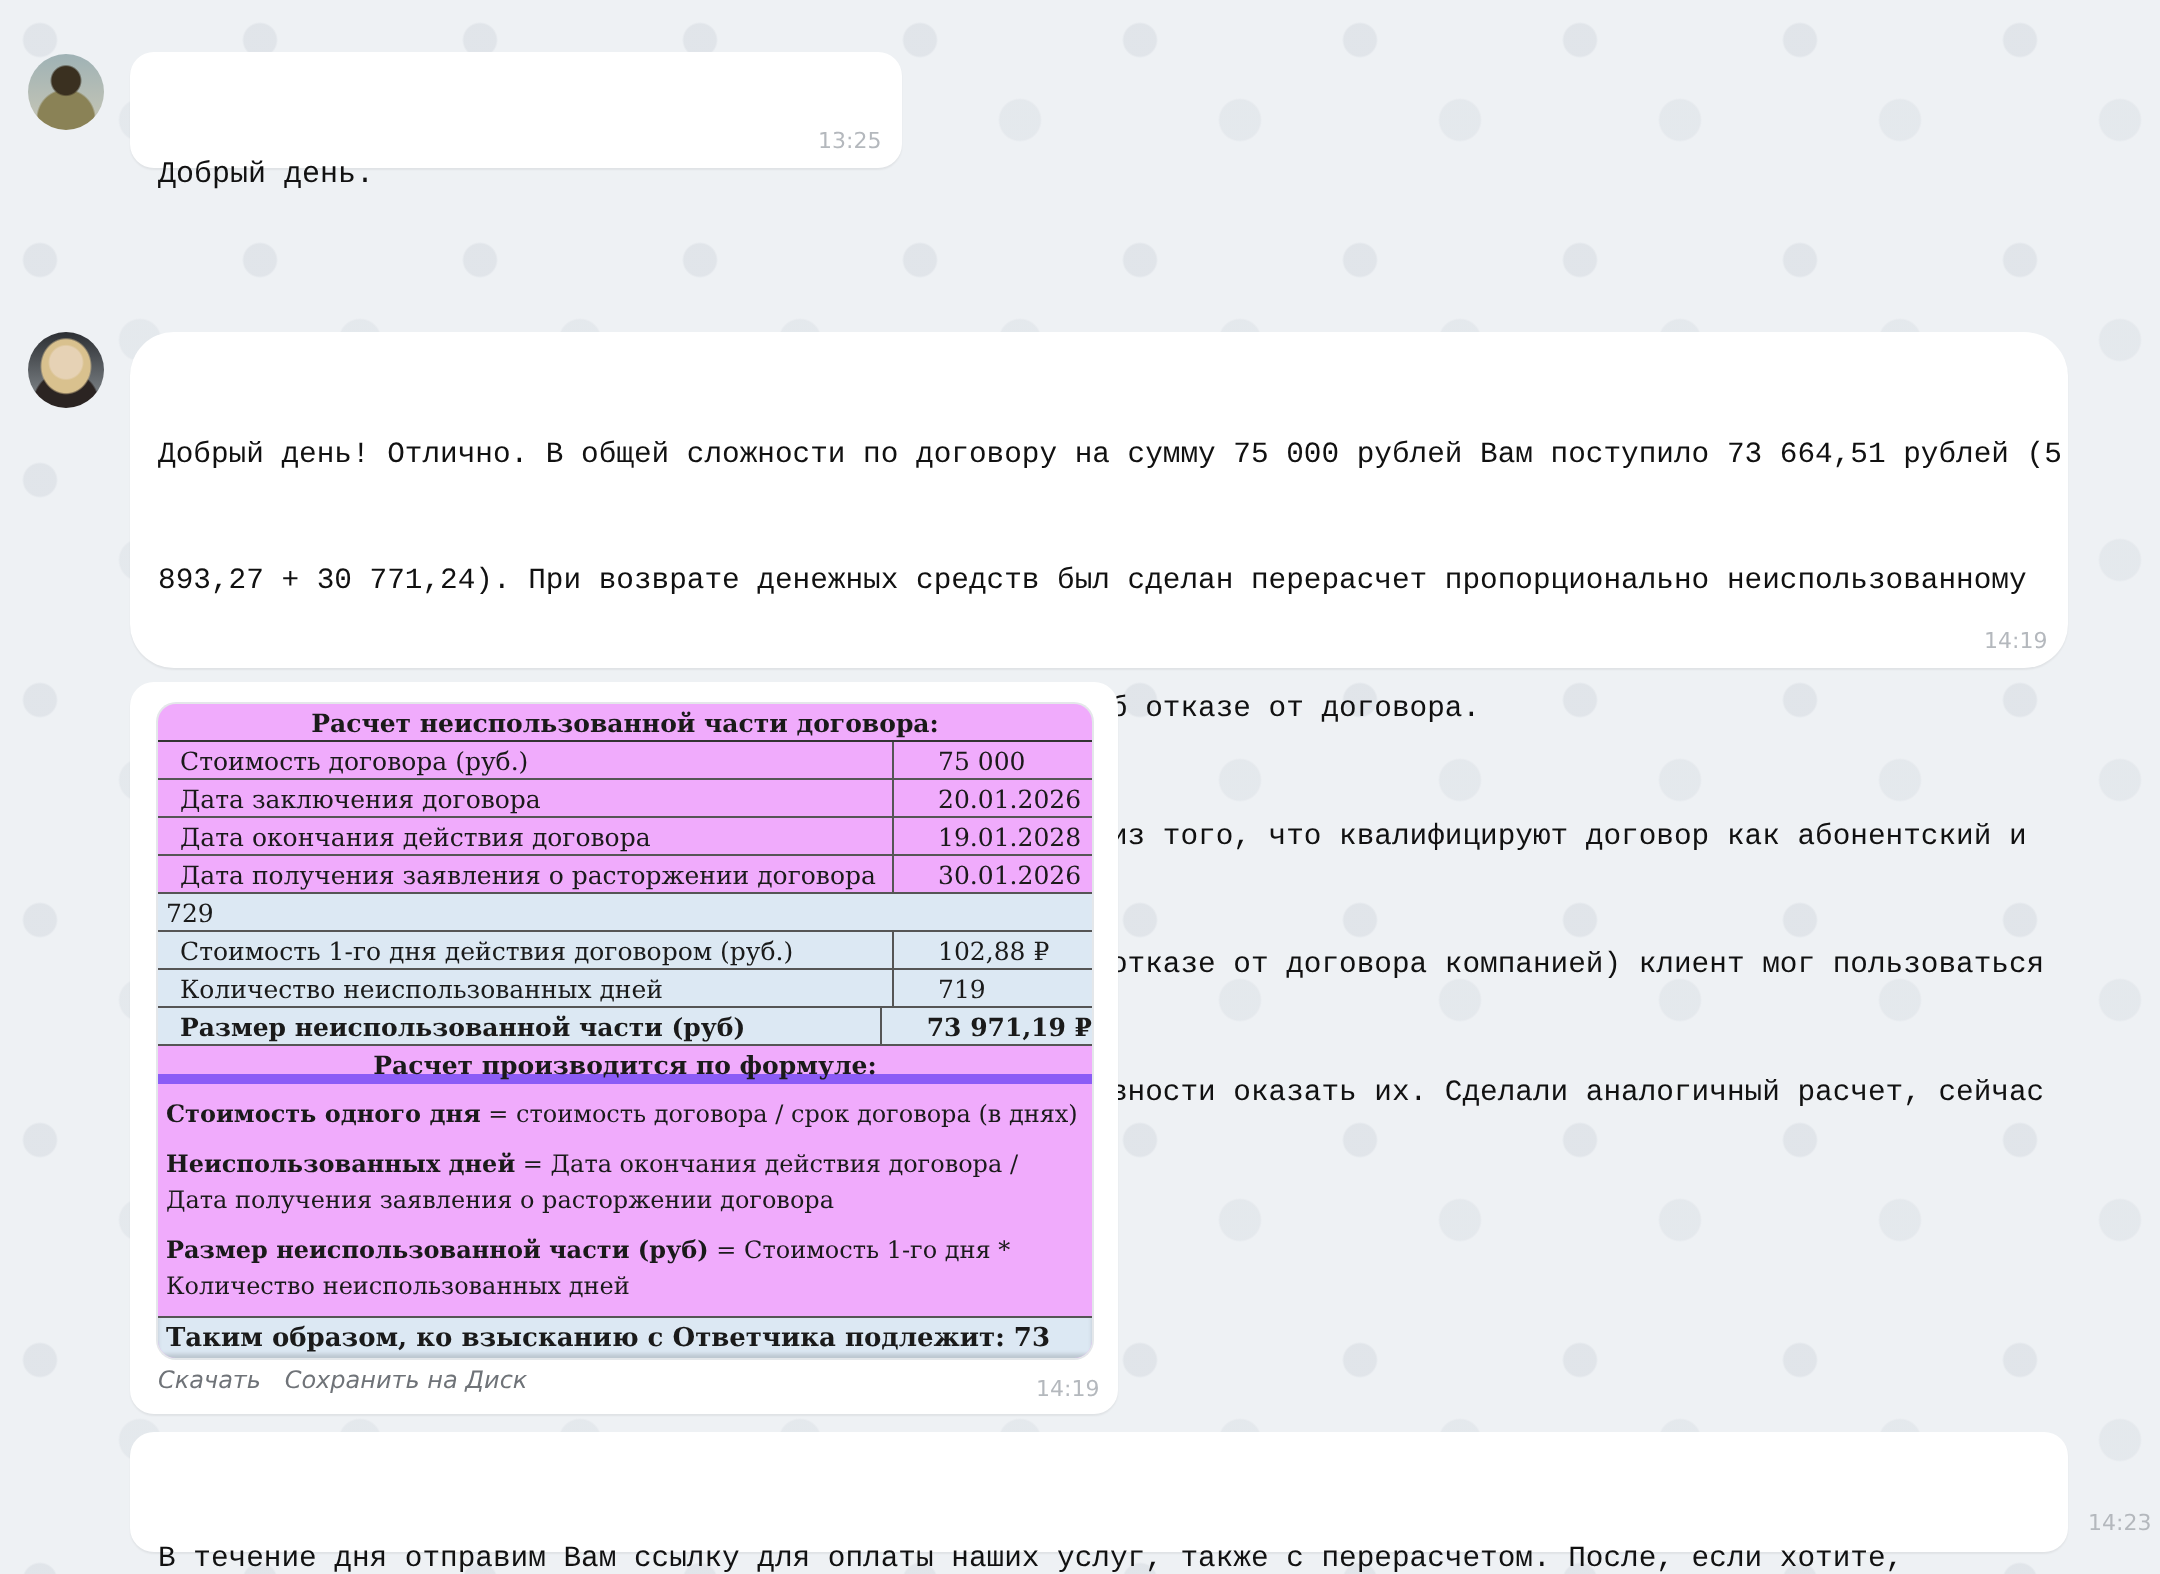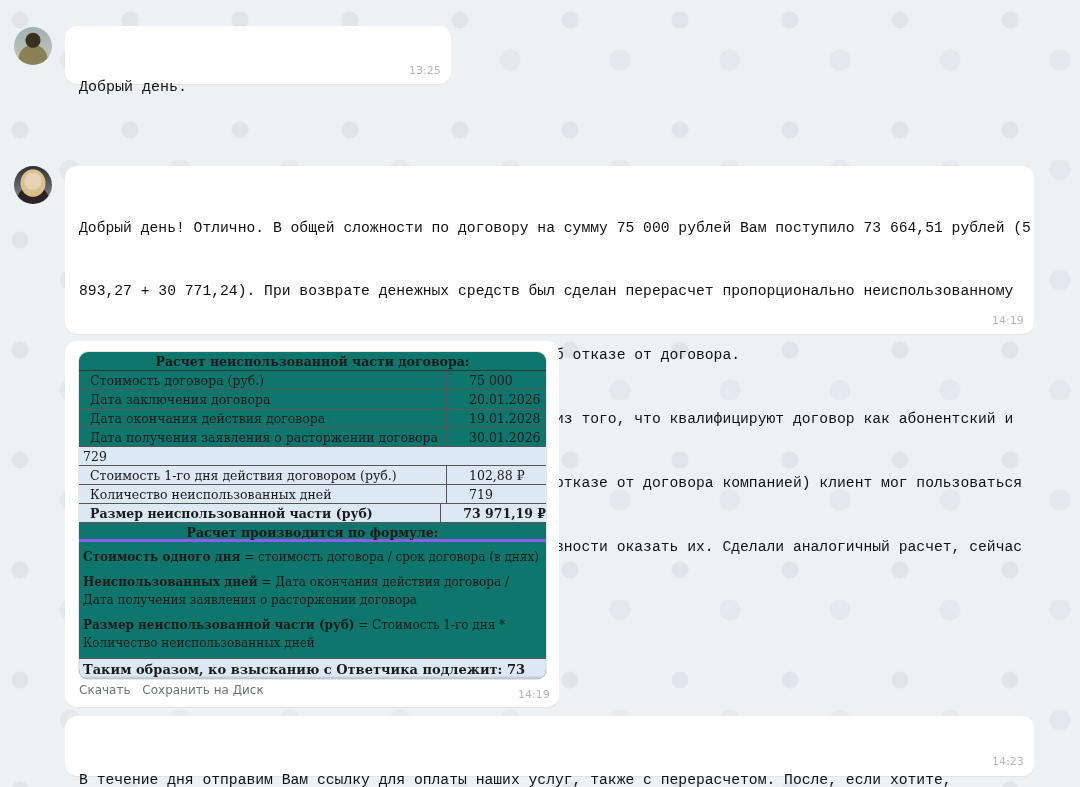--- a/index.html
+++ b/index.html
@@ -24,55 +24,55 @@
     position: absolute; background: #fff; border-radius: 12px;
     box-shadow: 0 1px 1px rgba(0,0,0,0.06);
     font-size: 15px; line-height: 21px; color: #111;
   }
   .time { position: absolute; font-size: 11px; color: #b4b8bd; }
   .msg-text { white-space: pre-wrap; font-family: Liberation Mono, monospace; }
 
   
   .doc-img {
     position: absolute; left: 79px; top: 352px; width: 467px; height: 327px;
-    background: #0f766e; border-radius: 9px; overflow: hidden;
+    background: #f0abfc; border-radius: 9px; overflow: hidden;
     font-family: "DejaVu Serif", "Liberation Serif", serif;
     font-size: 12.5px; color: #1a1a1a;
     box-shadow: 0 0 0 1px #e4e7ea;
   }
   .doc-title { text-align: center; font-weight: bold; height: 19px; line-height: 19px; border-bottom: 1px solid #333; font-size: 12.5px; }
   .doc-row { display: flex; height: 19px; line-height: 19px; border-bottom: 1px solid #555; gap: 18px; }
   .doc-row.blue { background: #dce8f3; }
   .doc-row .lbl { width: 368px; padding-left: 11px; border-right: 1px solid #555; white-space: nowrap; }
   .doc-row .val { flex: 1; padding-left: 4px; white-space: nowrap; }
   .doc-row.bold { font-weight: bold; }
-  .doc-sub { text-align: center; font-weight: bold; height: 19px; line-height: 19px; border-bottom: 3px solid #8b5cf6; }
+  .doc-sub { text-align: center; font-weight: bold; height: 19px; line-height: 19px; border-bottom: 5px solid #8b5cf6; }
   .doc-formula { padding: 6px 4px 0 4px; font-size: 12px; line-height: 18px; }
   .doc-formula p { margin-bottom: 7px; }
   .doc-total {
     position: absolute; left: 0; right: 0; bottom: 0; height: 21px; line-height: 21px;
     background: #dce8f3; border-top: 1px solid #555; font-weight: bold; font-size: 13px; padding-left: 4px;
     box-shadow: inset 0 -2px 2px rgba(0,0,0,0.15);
   }
-  .img-actions { position: absolute; left: 79px; top: 683px; font-size: 12px; color: #6f7378; }
+  .img-actions { position: absolute; left: 79px; top: 683px; font-size: 12px; color: #6f7378; font-style: italic; }
   .img-actions span { margin-right: 8px; cursor: pointer; }
 </style>
 </head>
 <body>
 
 <div class="avatar avatar-1" style="top:27px;"></div>
 <div class="bubble" style="left:65px; top:26px; width:386px; height:58px;">
   <div class="msg-text" style="position:absolute; left:14px; top:9px;">
     <div>Добрый день.</div>
   </div>
   <span class="time" style="left:344px; top:34px;">13:25</span>
 </div>
 
 <div class="avatar avatar-2" style="top:166px;"></div>
-<div class="bubble" style="left:65px; top:166px; width:969px; height:168px;">
+<div class="bubble" style="left:65px; top:166px; width:969px; height:168px;border-radius:22px;">
   <div class="msg-text" style="position:absolute; left:14px; top:9px; font-size:14.7px; line-height:21.3px;">
     <div>Добрый день! Отлично. В общей сложности по договору на сумму 75 000 рублей Вам поступило 73 664,51 рублей (5</div>
     <div>893,27 + 30 771,24). При возврате денежных средств был сделан перерасчет пропорционально неиспользованному</div>
     <div>времени, т.е. до получения ООО "Ринг-Сити" заявления об отказе от договора.</div>
     <div>Финансовый уполномоченный и судебная практика исходят из того, что квалифицируют договор как абонентский и</div>
     <div>считают, что в этот период (до получения заявления об отказе от договора компанией) клиент мог пользоваться</div>
     <div>услугами и компания как бы находилась в состоянии готовности оказать их. Сделали аналогичный расчет, сейчас</div>
     <div>направим его Вам.</div>
   </div>
   <span class="time" style="left:927px; top:144px;">14:19</span>
@@ -125,14 +125,14 @@
 <div class="img-actions">
   <span>Скачать</span>
   <span>Сохранить на Диск</span>
 </div>
 
 <div class="bubble" style="left:65px; top:716px; width:969px; height:60px;">
   <div class="msg-text" style="position:absolute; left:14px; top:9px; font-size:14.7px; line-height:22px;">
     <div>В течение дня отправим Вам ссылку для оплаты наших услуг, также с перерасчетом. После, если хотите, попробуем</div>
     
   </div>
-  <span class="time" style="left:927px; top:35px;">14:23</span>
+  <span class="time" style="left:979px; top:35px;">14:23</span>
 </div>
 
 </body></html>

